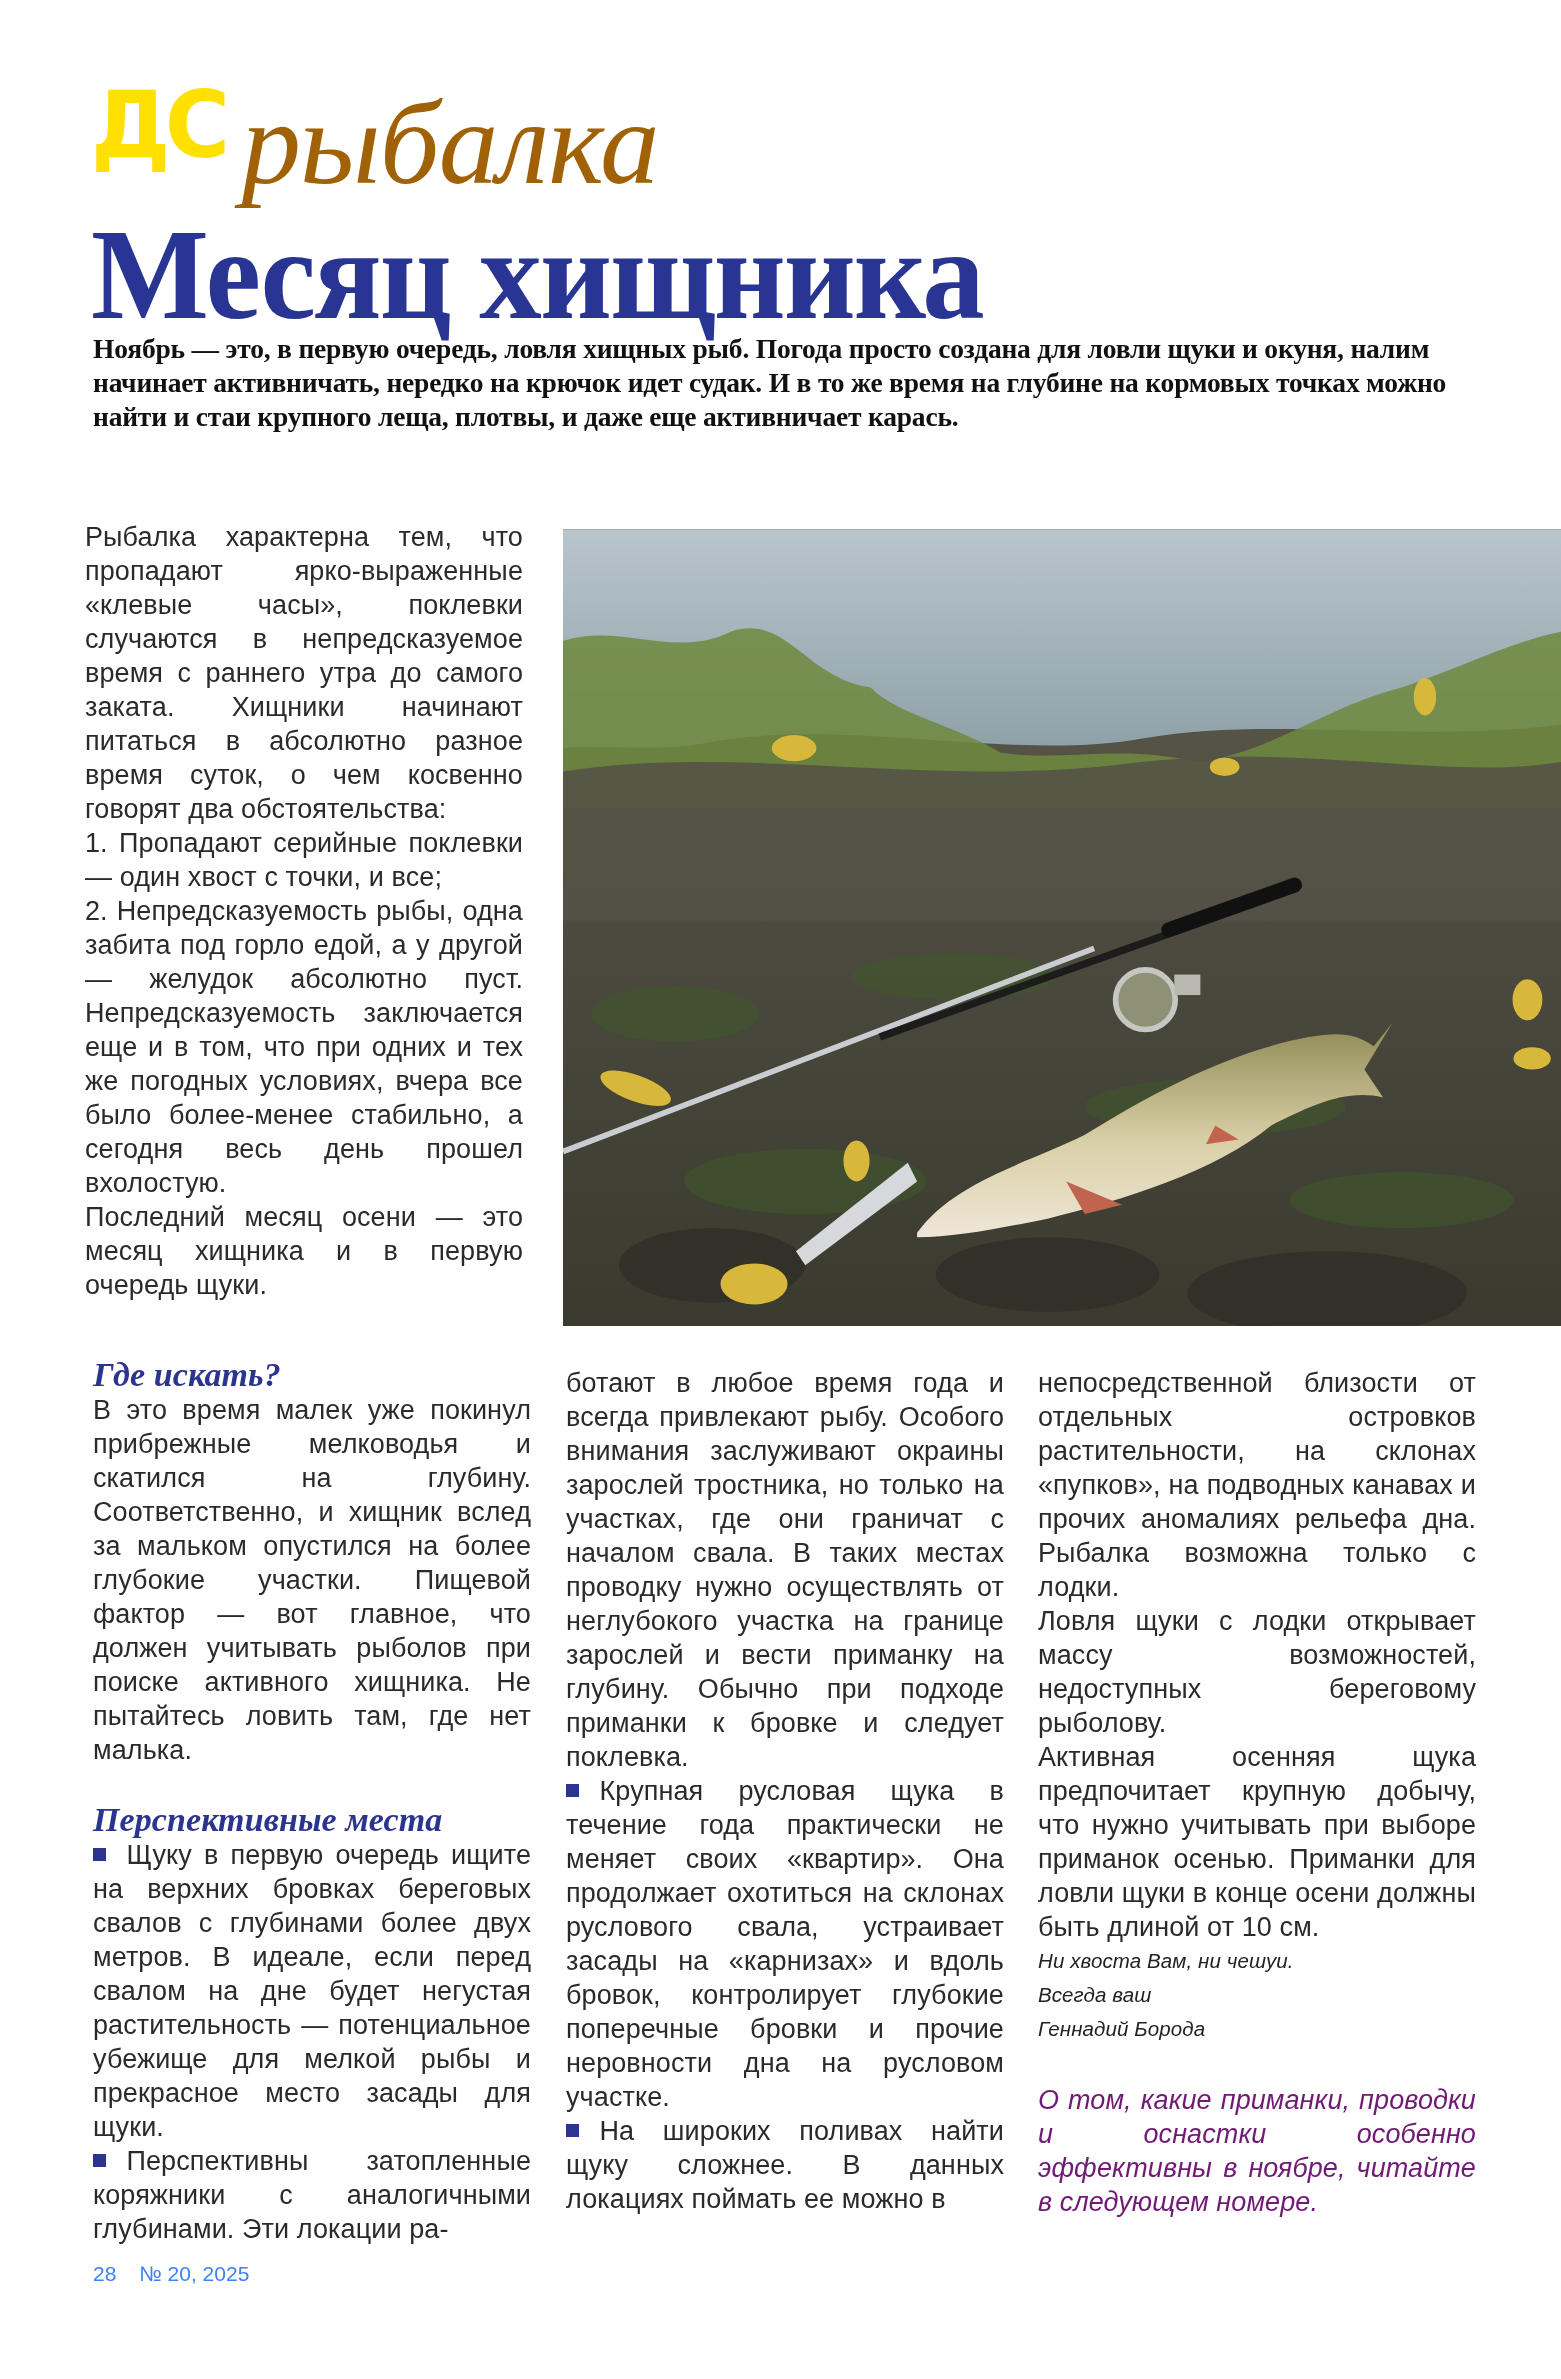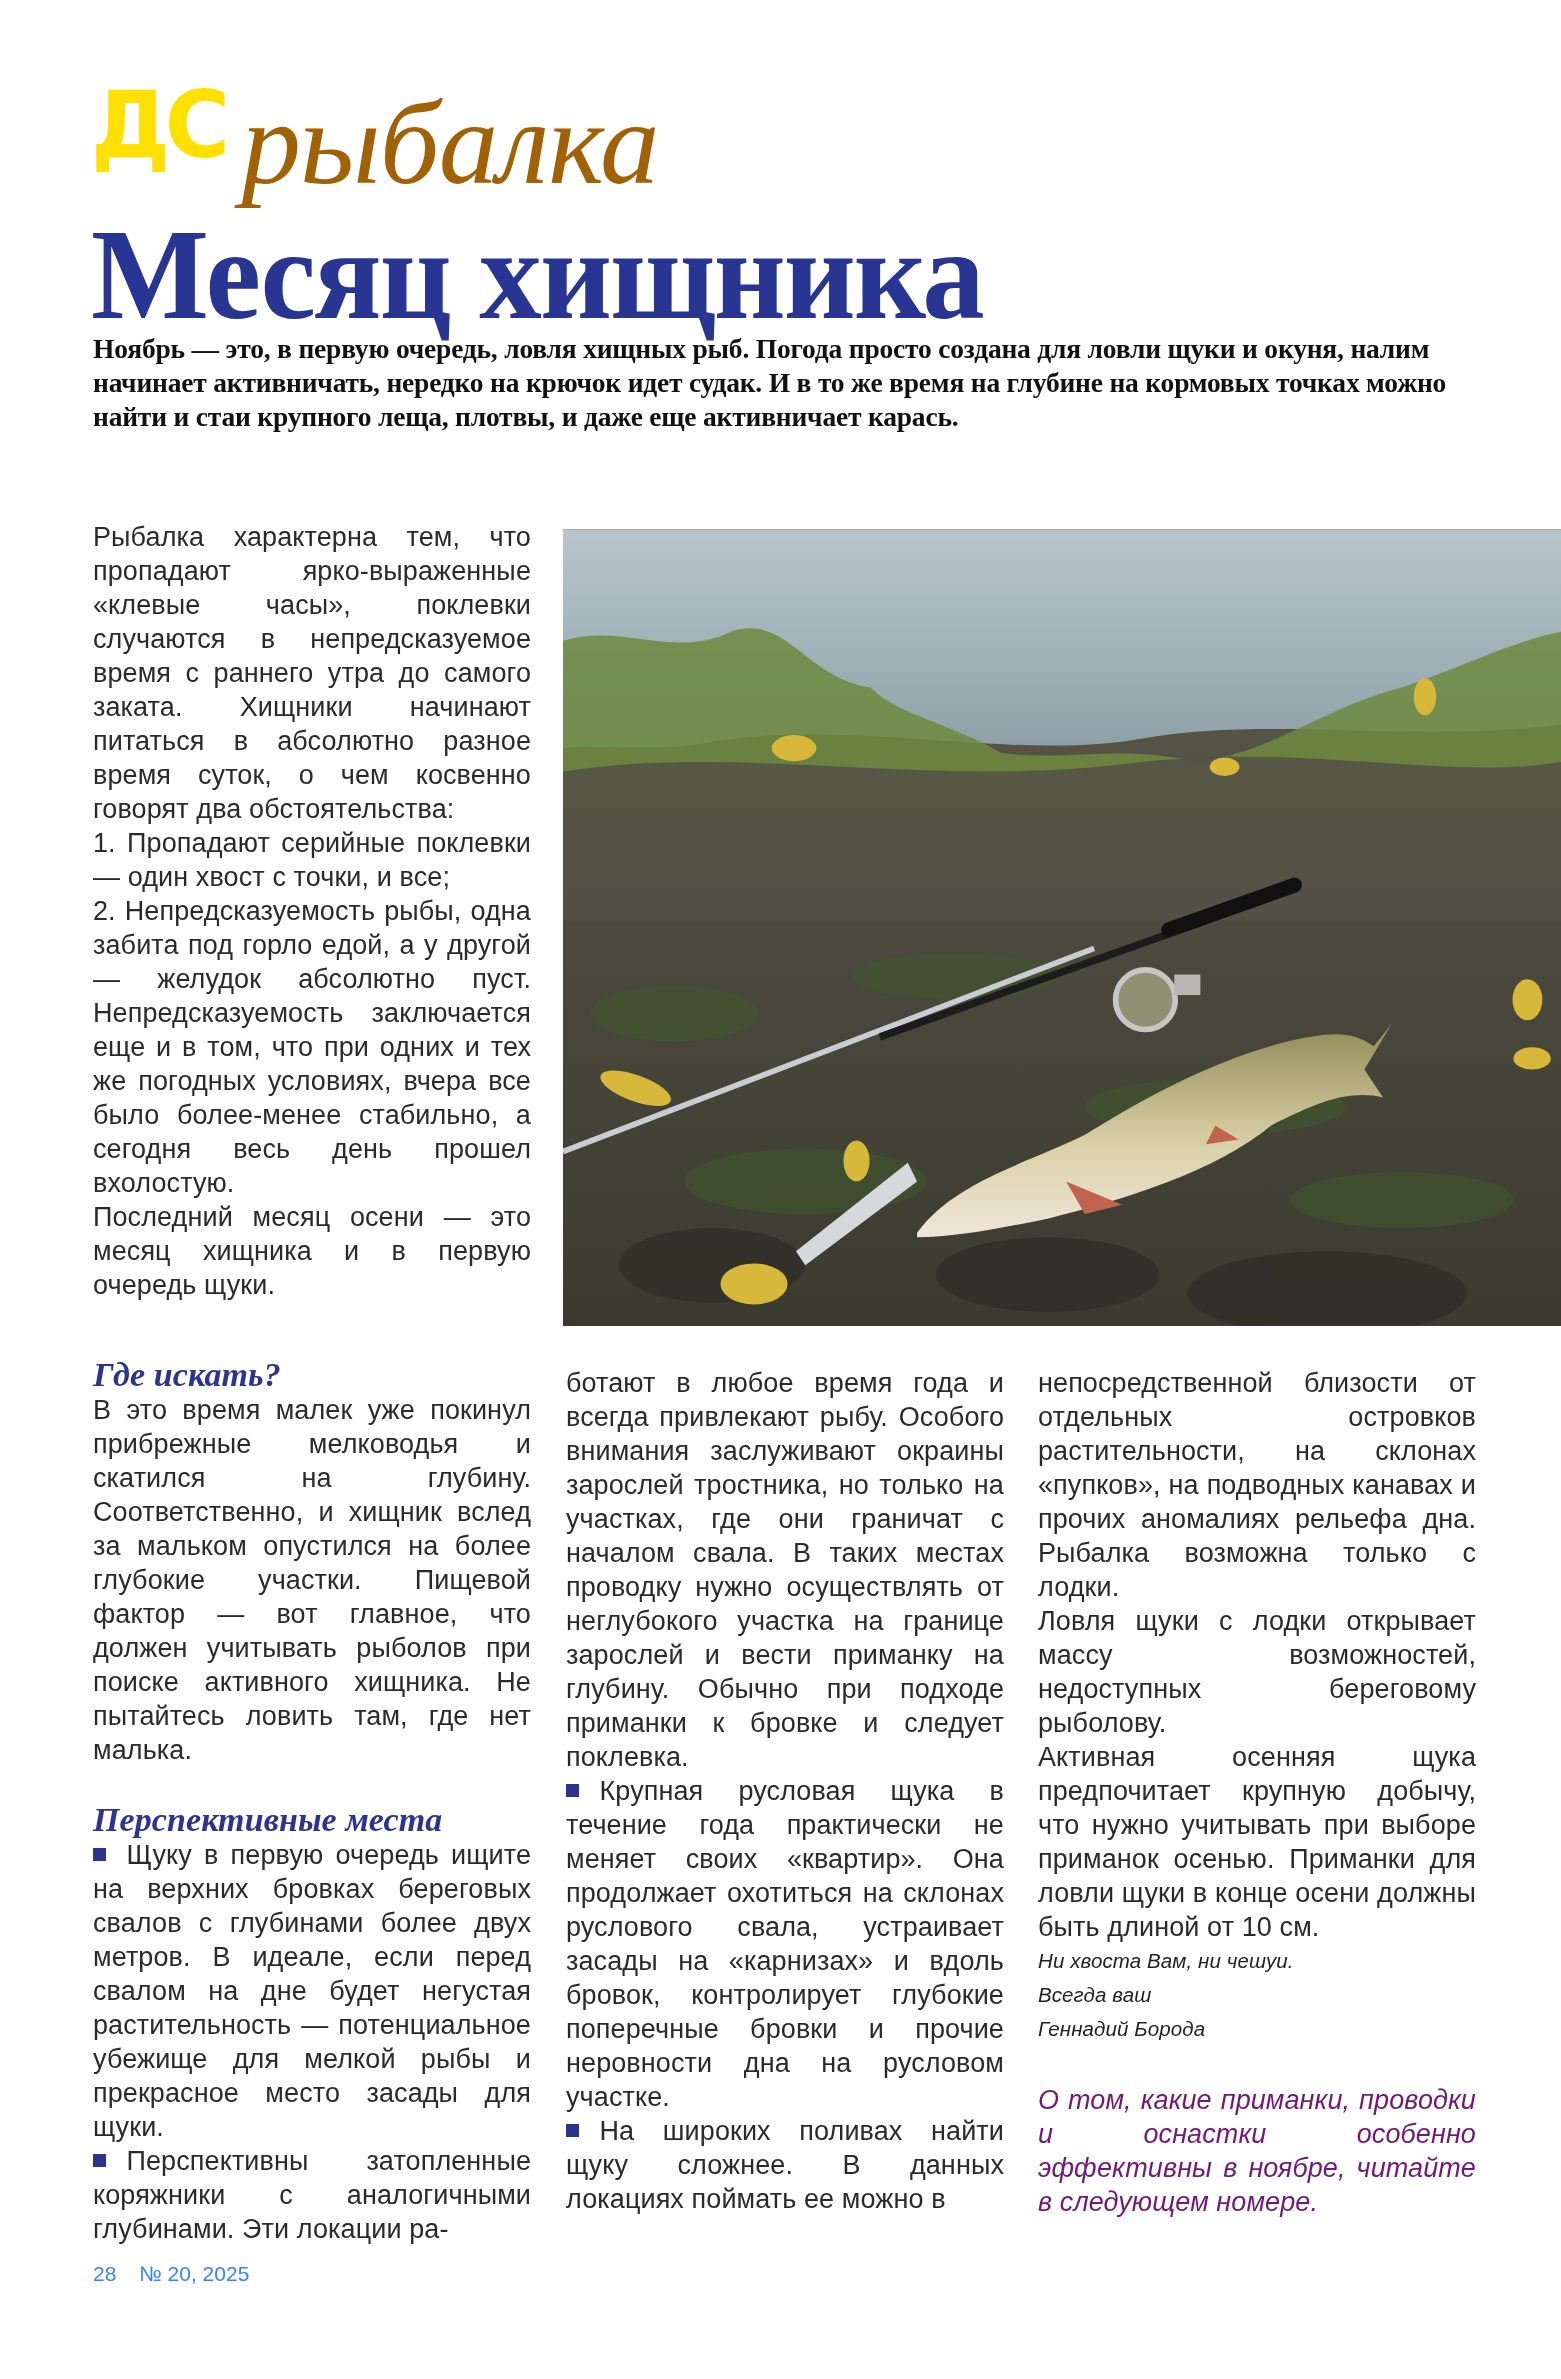--- a/index.html
+++ b/index.html
@@ -11,21 +11,21 @@
   .rubric-logo { font-family: "DejaVu Sans", sans-serif; font-weight: bold; font-size: 89px; color: #ffe000; letter-spacing: -5.6px; line-height: 1; margin-right: 17px; transform: scaleY(1.05); position: relative; top: -18.6px; }
   .rubric-name { font-family: Liberation Serif, serif; font-style: italic; font-size: 119px; color: #a16207; line-height: 1; letter-spacing: -0.9px; }
   .title { left: 91px; top: 210px; font-family: "Liberation Serif", serif; font-weight: bold; font-size: 125px; color: #283593; line-height: 1; letter-spacing: -1.9px; transform: scaleY(1.04); transform-origin: left top; }
 
   
   .lead { left: 93px; top: 332px; width: 1389px; font-family: Liberation Serif, serif; font-weight: bold; font-size: 27.5px; line-height: 34px; color: #111; letter-spacing: -0.2px; }
 
   
   .col { font-family: "Liberation Sans", sans-serif; font-size: 27px; line-height: 34px; color: #2a2a2a; text-align: justify; letter-spacing: 0.1px; }
   .col p { margin: 0; }
-  .col1-top { left: 93px; top: 520px; width: 438px; }
+  .col1-top { left: 85px; top: 520px; width: 438px; }
   .col1-bot { left: 93px; top: 1356px; width: 438px; }
   .col2 { left: 566px; top: 1366px; width: 438px; }
   .col3 { left: 1038px; top: 1366px; width: 438px; }
 
   .section-h { font-family: "Liberation Serif", serif; font-style: italic; font-size: 34px; color: #2b3590; line-height: 37px; margin: 0; }
   .gap { height: 34px; }
   .bullet { display: inline-block; width: 13px; height: 13px; background: #2b3590; margin-right: 20.5px; vertical-align: 2.8px; }
 
   .sig { text-align: left; font-style: italic; font-size: 20.5px; line-height: 34px; color: #222; }
   .teaser { font-style: italic; font-size: 27px; line-height: 34px; color: #701a75; margin-top: 37px !important; }

